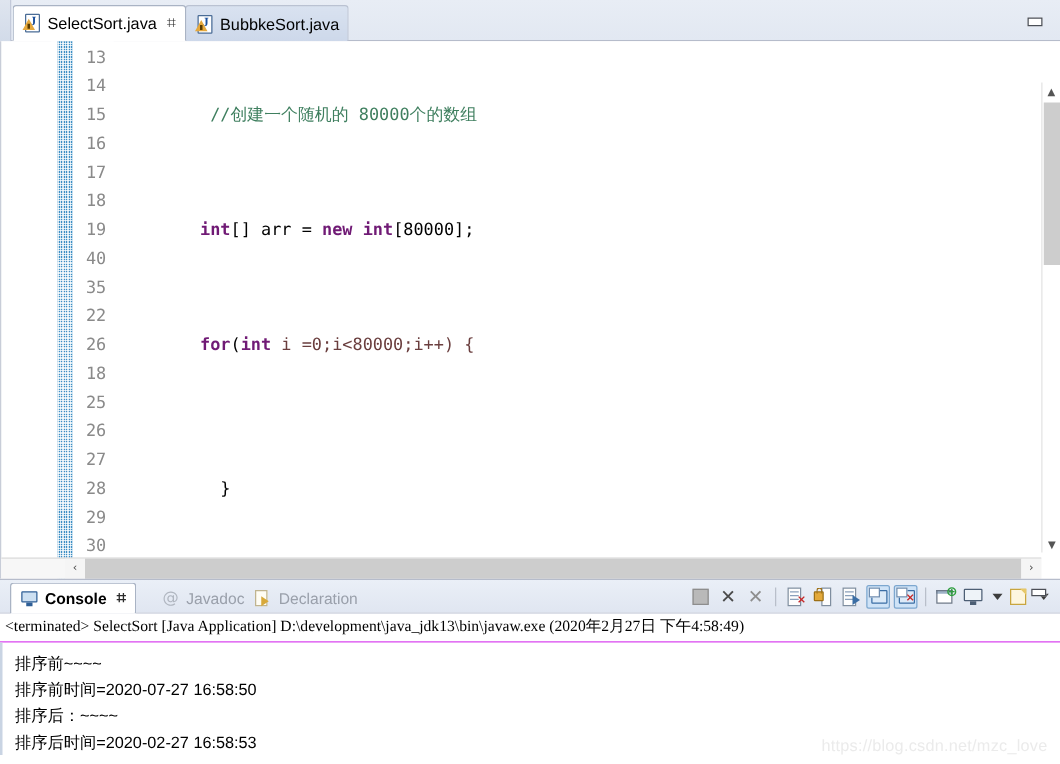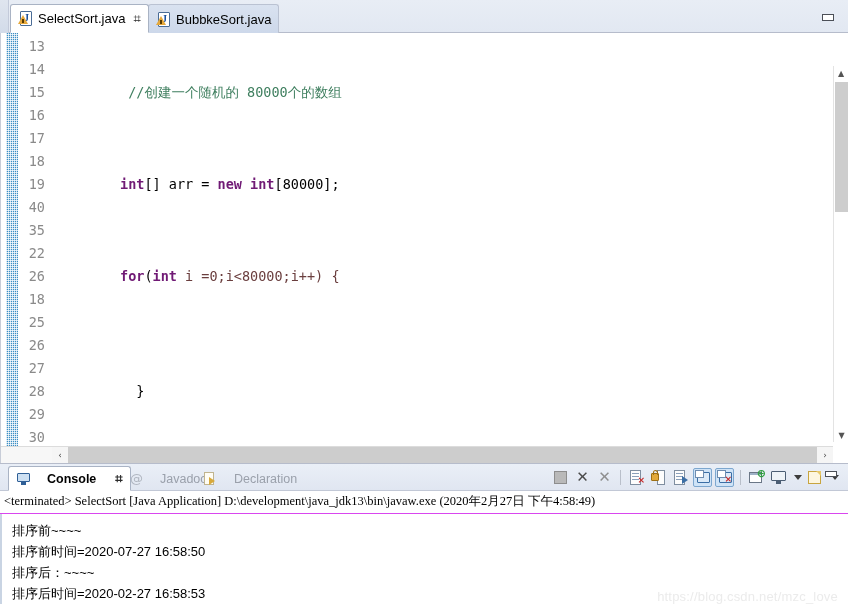--- a/index.html
+++ b/index.html
@@ -106,20 +106,21 @@
     border: 1.6px solid #4b4f57;
     background: #fff;
   }
 
   .editor-body {
     position: absolute;
     left: 0; top: 33px; right: 0; bottom: 0;
     background: #ffffff;
     display: flex;
     border-left: 1px solid #c8cdd8;
+    padding-left: 40px;
   }
   .gutter-wrap {
     position: relative;
     flex: 0 0 auto;
     width: 50px;
     background: #ffffff;
     display: flex;
   }
   .change-bar {
     width: 12px;
@@ -214,21 +215,21 @@
   }
   .console-tabbar {
     position: relative;
     height: 27px;
     background: linear-gradient(to bottom,#eaeff7,#e0e6f1);
     border-bottom: 1px solid #c2c8d6;
   }
   .ctab {
     position: absolute;
     top: 2px; height: 25px;
-    display: flex; align-items: center; gap: 16px;
+    display: flex; align-items: center; gap: 5px;
     font-size: 12.5px;
     padding: 0 7px;
     white-space: nowrap;
   }
   .ctab.active {
     left: 8px;
     background: #ffffff;
     border: 1px solid #a9b3c4;
     border-bottom: 1px solid #ffffff;
     border-top-left-radius: 3px; border-top-right-radius: 3px;

